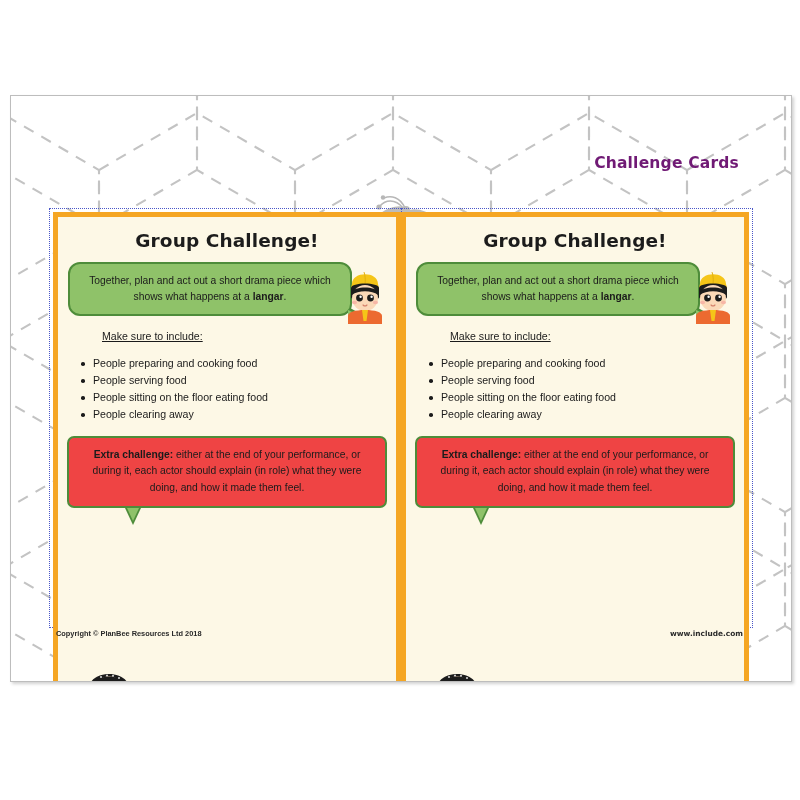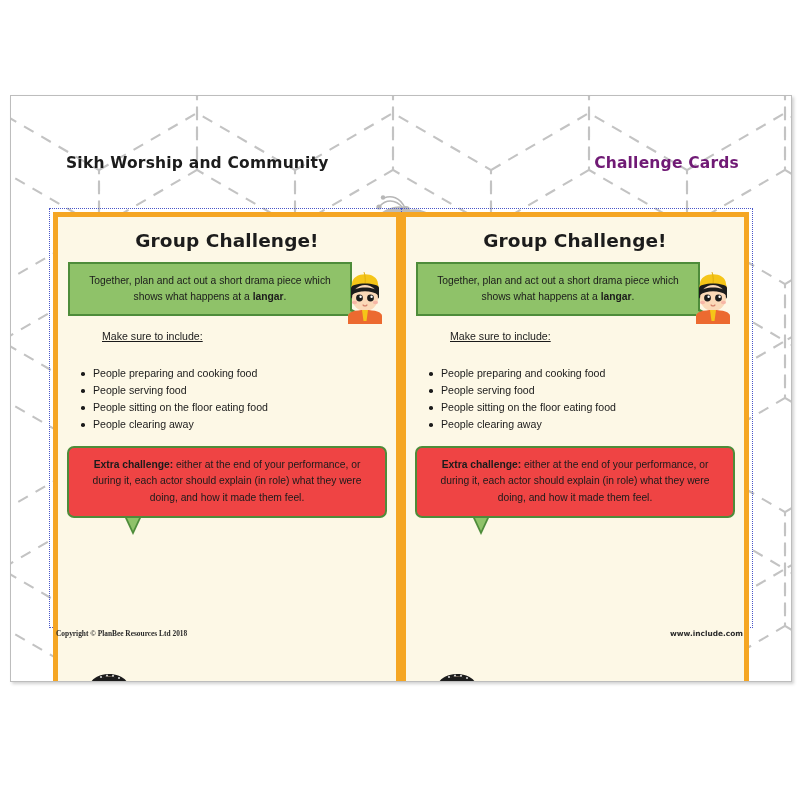--- a/index.html
+++ b/index.html
@@ -82,21 +82,21 @@
   .bubble-row{
     position:relative;
     margin:11px 10px 0 10px;
     display:flex;align-items:flex-start;
   }
   .bubble{
     position:relative;
     flex:1 1 auto;
     background:#8fc269;
     border:2px solid #4e8c3a;
-    border-radius:0;
+    border-radius:12px;
     padding:9px 10px 9px 10px;
     box-sizing:border-box;
     text-align:center;
     font-size:10.3px;
     line-height:16px;
     color:#1b1b1b;
     margin-right:34px;
   }
   .bubble b{font-weight:bold;}
   .bubble:after,.bubble:before{
@@ -123,21 +123,21 @@
 
   
   .include{
     margin:14px 0 0 16px;
     font-size:10.6px;
     color:#1b1b1b;
   }
   .include .lead{
     text-decoration:underline;
     display:block;
-    margin-bottom:24px;
+    margin-bottom:14px;
     padding-left:28px;
   }
   .include ul{
     margin:0;padding:0 9px 0 19px;list-style:none;
   }
   .include li{
     position:relative;
     line-height:15.5px;
     margin:0 0 1.5px 0;
   }
@@ -181,21 +181,21 @@
   .goodluck{
     position:absolute;right:18px;bottom:16px;
     font-family:"DejaVu Sans", sans-serif;
     font-weight:bold;font-size:16px;color:#1c1c1c;
   }
 
   
   .foot{position:absolute;bottom:36px;left:0;width:100%;height:16px;}
   .foot .fl{
     position:absolute;left:45px;top:0;
-    font-family:Liberation Serif, serif;
+    font-family:Liberation Sans, sans-serif;
     font-weight:bold;font-size:7.4px;color:#2a2a2a;
   }
   .foot .fr{
     position:absolute;right:48px;top:0;
     font-family:"DejaVu Sans", sans-serif;
     font-weight:bold;font-size:7.4px;color:#2a2a2a;
   }
 </style>
 </head>
 <body>
@@ -319,21 +319,20 @@
         <ellipse cx="53" cy="27" rx="19" ry="10" transform="rotate(22 53 27)"></ellipse>
         <ellipse cx="52" cy="47" rx="14" ry="9" transform="rotate(-18 52 47)"></ellipse>
         <rect x="33" y="12" width="8" height="48" rx="4"></rect>
       </g>
       <g fill="none" stroke="#bdbdbd" stroke-width="1.6">
         <path d="M34 14 C26 4 16 6 11 12"></path>
       </g>
     </svg>
 
     <div class="pg-head">
-      <div class="hl">Sikh Worship and Community</div>
       <div class="hr">Challenge Cards</div>
     </div>
 
     <div class="cutbox"></div>
     <div class="cutmid"></div>
 
     <div class="cards">
 
       <div class="card">
         <div class="card-title">Group Challenge!</div>

